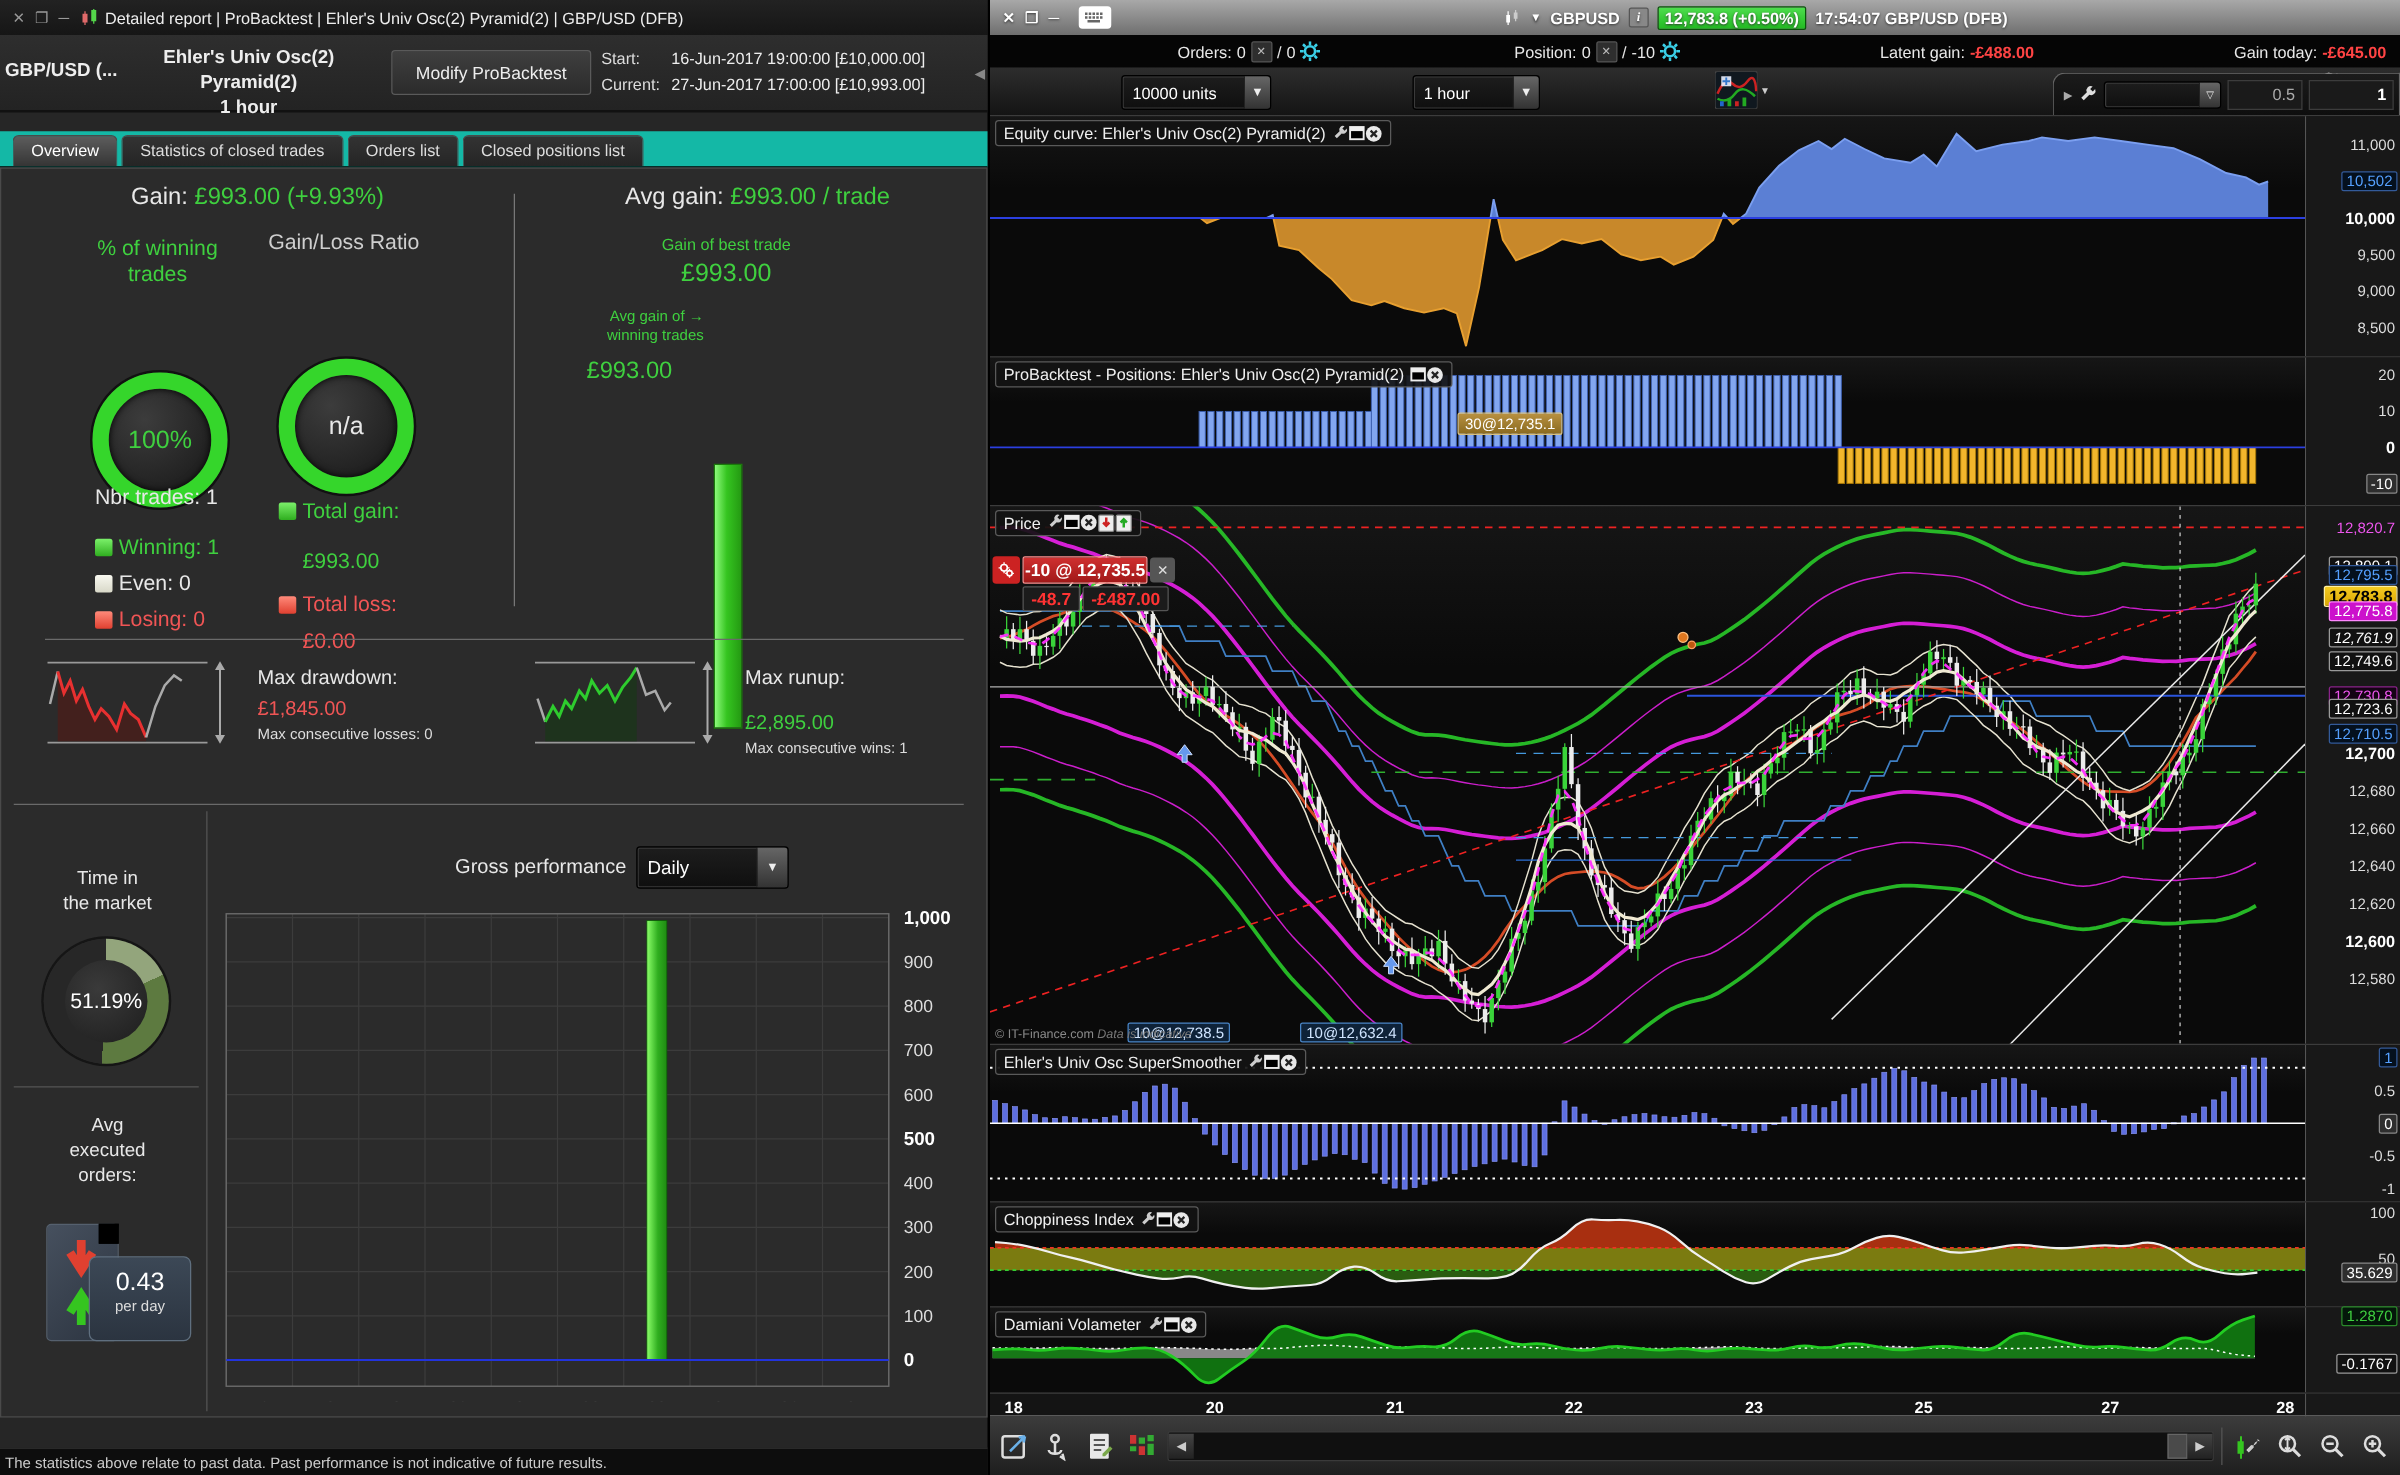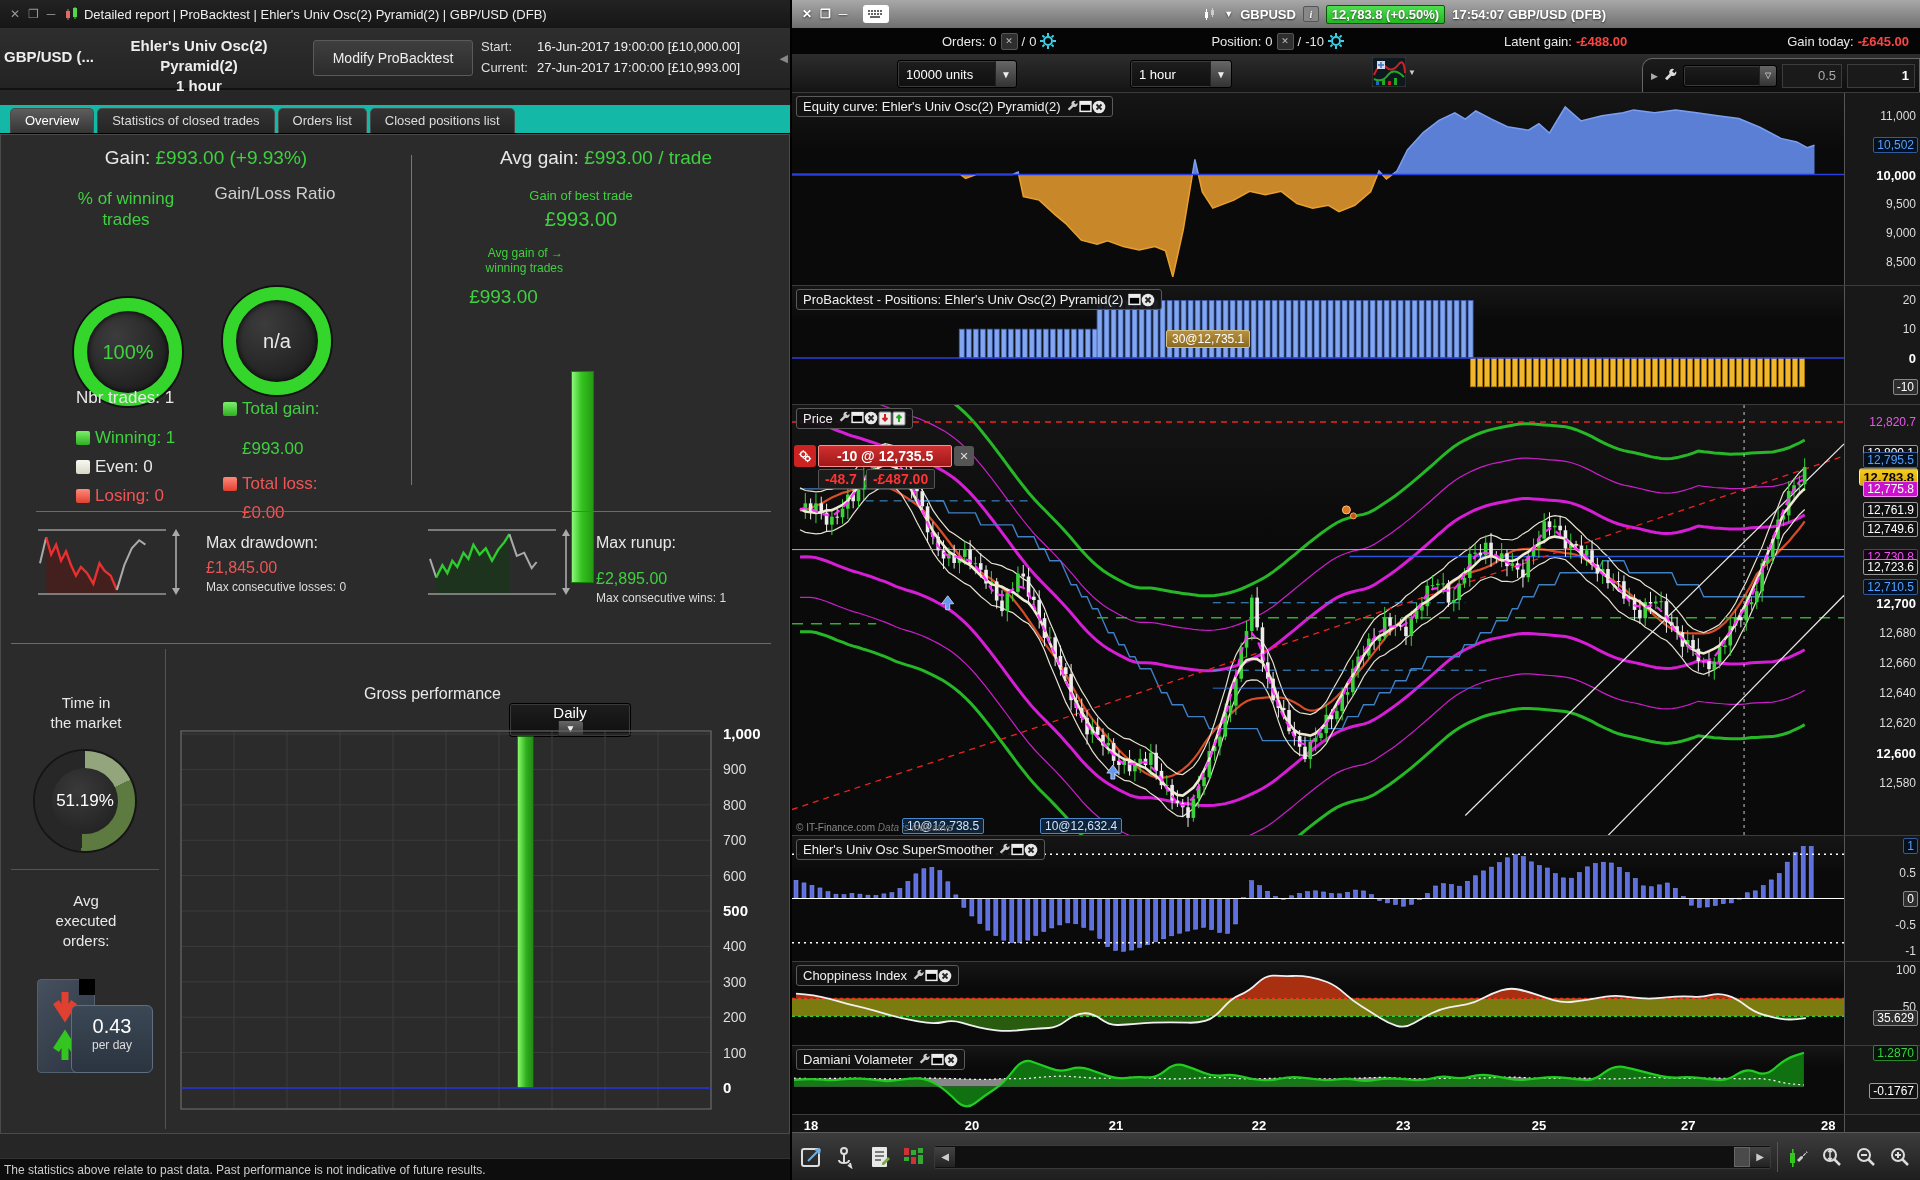--- a/index.html
+++ b/index.html
@@ -77,21 +77,21 @@
   .tag-mag{background:#140314;color:#ee55ee;border:1px solid #882288;}
   .tag-green{background:#04170a;color:#3fd03f;border:1px solid #2a8a2a;}
   .tag-gray{background:#2e2e2e;color:#fff;border:1px solid #888;}
   .txt-mag{color:#ee55ee;} .txt-red{color:#ff4444;}
   .pill{position:absolute;display:inline-flex;align-items:center;gap:5px;background:rgba(18,18,18,.92);border:1px solid #5a5a5a;border-radius:3px;padding:2px 6px;font-size:13px;color:#f0f0f0;z-index:5;}
   .pic{display:inline-flex;cursor:pointer;}
   .price-overlay-tag{position:absolute;z-index:6;font-size:12px;}
   .tan-tag{background:linear-gradient(#b89040,#8a6a20);border:1px solid #d8c080;color:#fff;padding:1px 5px;border-radius:2px;}
   .pos-tag-row{display:flex;align-items:center;gap:2px;}
   .gearbtn{width:22px;height:22px;background:#cc2222;border-radius:3px;display:flex;align-items:center;justify-content:center;}
-  .red-tag{background:linear-gradient(#d03030,#a01818);border:1px solid #ff9090;color:#fff;font-weight:bold;font-size:14px;padding:2px 18px;border-radius:2px;}
+  .red-tag{background:linear-gradient(#d03030,#a01818);border:1px solid #ff9090;color:#fff;font-weight:bold;font-size:14px;padding:2px 1px;border-radius:2px;}
   .gray-x{width:20px;height:20px;background:#555;border-radius:3px;color:#ddd;display:flex;align-items:center;justify-content:center;font-size:11px;}
   .pnl-box{background:#1b1b1b;border:1px solid #555;color:#ff3333;font-weight:bold;font-size:14px;padding:1px 6px;border-radius:2px;}
   .blue-tag2{background:#0e2238;border:1px solid #4a86c8;color:#cfe4ff;padding:0 4px;border-radius:2px;font-size:12px;}
   .copyright{position:absolute;left:4px;bottom:2px;font-size:10px;color:#8a8a8a;z-index:6;}
   .copyright em{color:#777;}
   .xaxis-row{position:relative;width:100%;height:24px;display:flex;border-top:1px solid #3c3c3c;background:#141414;}
   .xaxis-plot{position:relative;flex:1;border-right:1px solid #555;}
   .xlab{position:absolute;top:3px;transform:translateX(-50%);color:#fff;font-size:13px;font-weight:bold;}
   .rw-bottombar{position:absolute;left:0;bottom:0;width:100%;height:48px;background:linear-gradient(#3c3c3c,#1e1e1e);border-top:1px solid #5a5a5a;display:flex;align-items:center;gap:6px;padding:0 6px;box-sizing:border-box;}
   .bb-icon{width:28px;height:28px;display:flex;align-items:center;justify-content:center;cursor:pointer;border-radius:3px;}
@@ -236,21 +236,21 @@
         <svg width="54" height="90" viewBox="0 0 54 90">
           <path d="M27 12 l0 22 m-9 -12 l9 14 l9 -14" stroke="#e04030" stroke-width="7" fill="none"></path>
           <path d="M27 80 l0 -22 m-9 12 l9 -14 l9 14" stroke="#35c520" stroke-width="7" fill="none"></path>
         </svg>
       </div>
       <div class="valbox" style="top:870px;">
         <div class="v">0.43</div>
         <div class="u">per day</div>
       </div>
       <div class="abs gross-title" style="left:240px;top:550px;width:260px;text-align:right;">Gross performance</div>
-      <div class="sel" style="left:508px;top:568px;width:120px;height:32px;flex-direction:column;">
+      <div class="sel" style="left:508px;top:542px;width:120px;height:32px;">
         <span class="txt">Daily</span>
         <span class="arr">▼</span>
       </div>
       <svg id="gross-chart" class="abs" style="left:140px;top:586px;" width="640" height="400">
           <line x1="40" x2="570" y1="367" y2="367" stroke="#3c3c3c" stroke-width="1"></line>
           <line x1="40" x2="570" y1="331.6" y2="331.6" stroke="#3c3c3c" stroke-width="1"></line>
           <line x1="40" x2="570" y1="296.2" y2="296.2" stroke="#3c3c3c" stroke-width="1"></line>
           <line x1="40" x2="570" y1="260.8" y2="260.8" stroke="#3c3c3c" stroke-width="1"></line>
           <line x1="40" x2="570" y1="225.4" y2="225.4" stroke="#3c3c3c" stroke-width="1"></line>
           <line x1="40" x2="570" y1="190" y2="190" stroke="#3c3c3c" stroke-width="1"></line>
@@ -1037,21 +1037,21 @@
             <div class="axlab" style="top: 257.7px;">12,660</div>
             <div class="axlab" style="top: 287.7px;">12,640</div>
             <div class="axlab" style="top: 317.6px;">12,620</div>
             <div class="axlab bold" style="top: 347.6px;">12,600</div>
             <div class="axlab" style="top: 377.6px;">12,580</div>
             <div class="axlab txt-mag" style="top: 16.9px;">12,820.7</div>
             <div class="tagl tag-white" style="top: 47.8px;">12,800.1</div>
             <div class="tagl tag-blue" style="top: 54.7px;">12,795.5</div>
             <div class="tagl tag-yellow" style="top: 72.2px;">12,783.8</div>
             <div class="tagl tag-magbg" style="top: 84.2px;">12,775.8</div>
-            <div class="tagl tag-white" style="top: 105px;">12,761.9</div>
+            <div class="tagl tag-white" style="top: 105px; font-style: italic;">12,761.9</div>
             <div class="axlab txt-red" style="top: 121.5px;">12,750.9</div>
             <div class="tagl tag-white" style="top: 123.5px;">12,749.6</div>
             <div class="tagl tag-mag" style="top: 151.6px;">12,730.8</div>
             <div class="tagl tag-white" style="top: 162.4px;">12,723.6</div>
             <div class="tagl tag-blue" style="top: 182px;">12,710.5</div>
           </div>
         <div class="pill" style="left:4px;top:3px;">
           <span>Price</span>
           <span class="pic icons-price">
               <svg width="13" height="13" viewBox="0 0 12 12">

